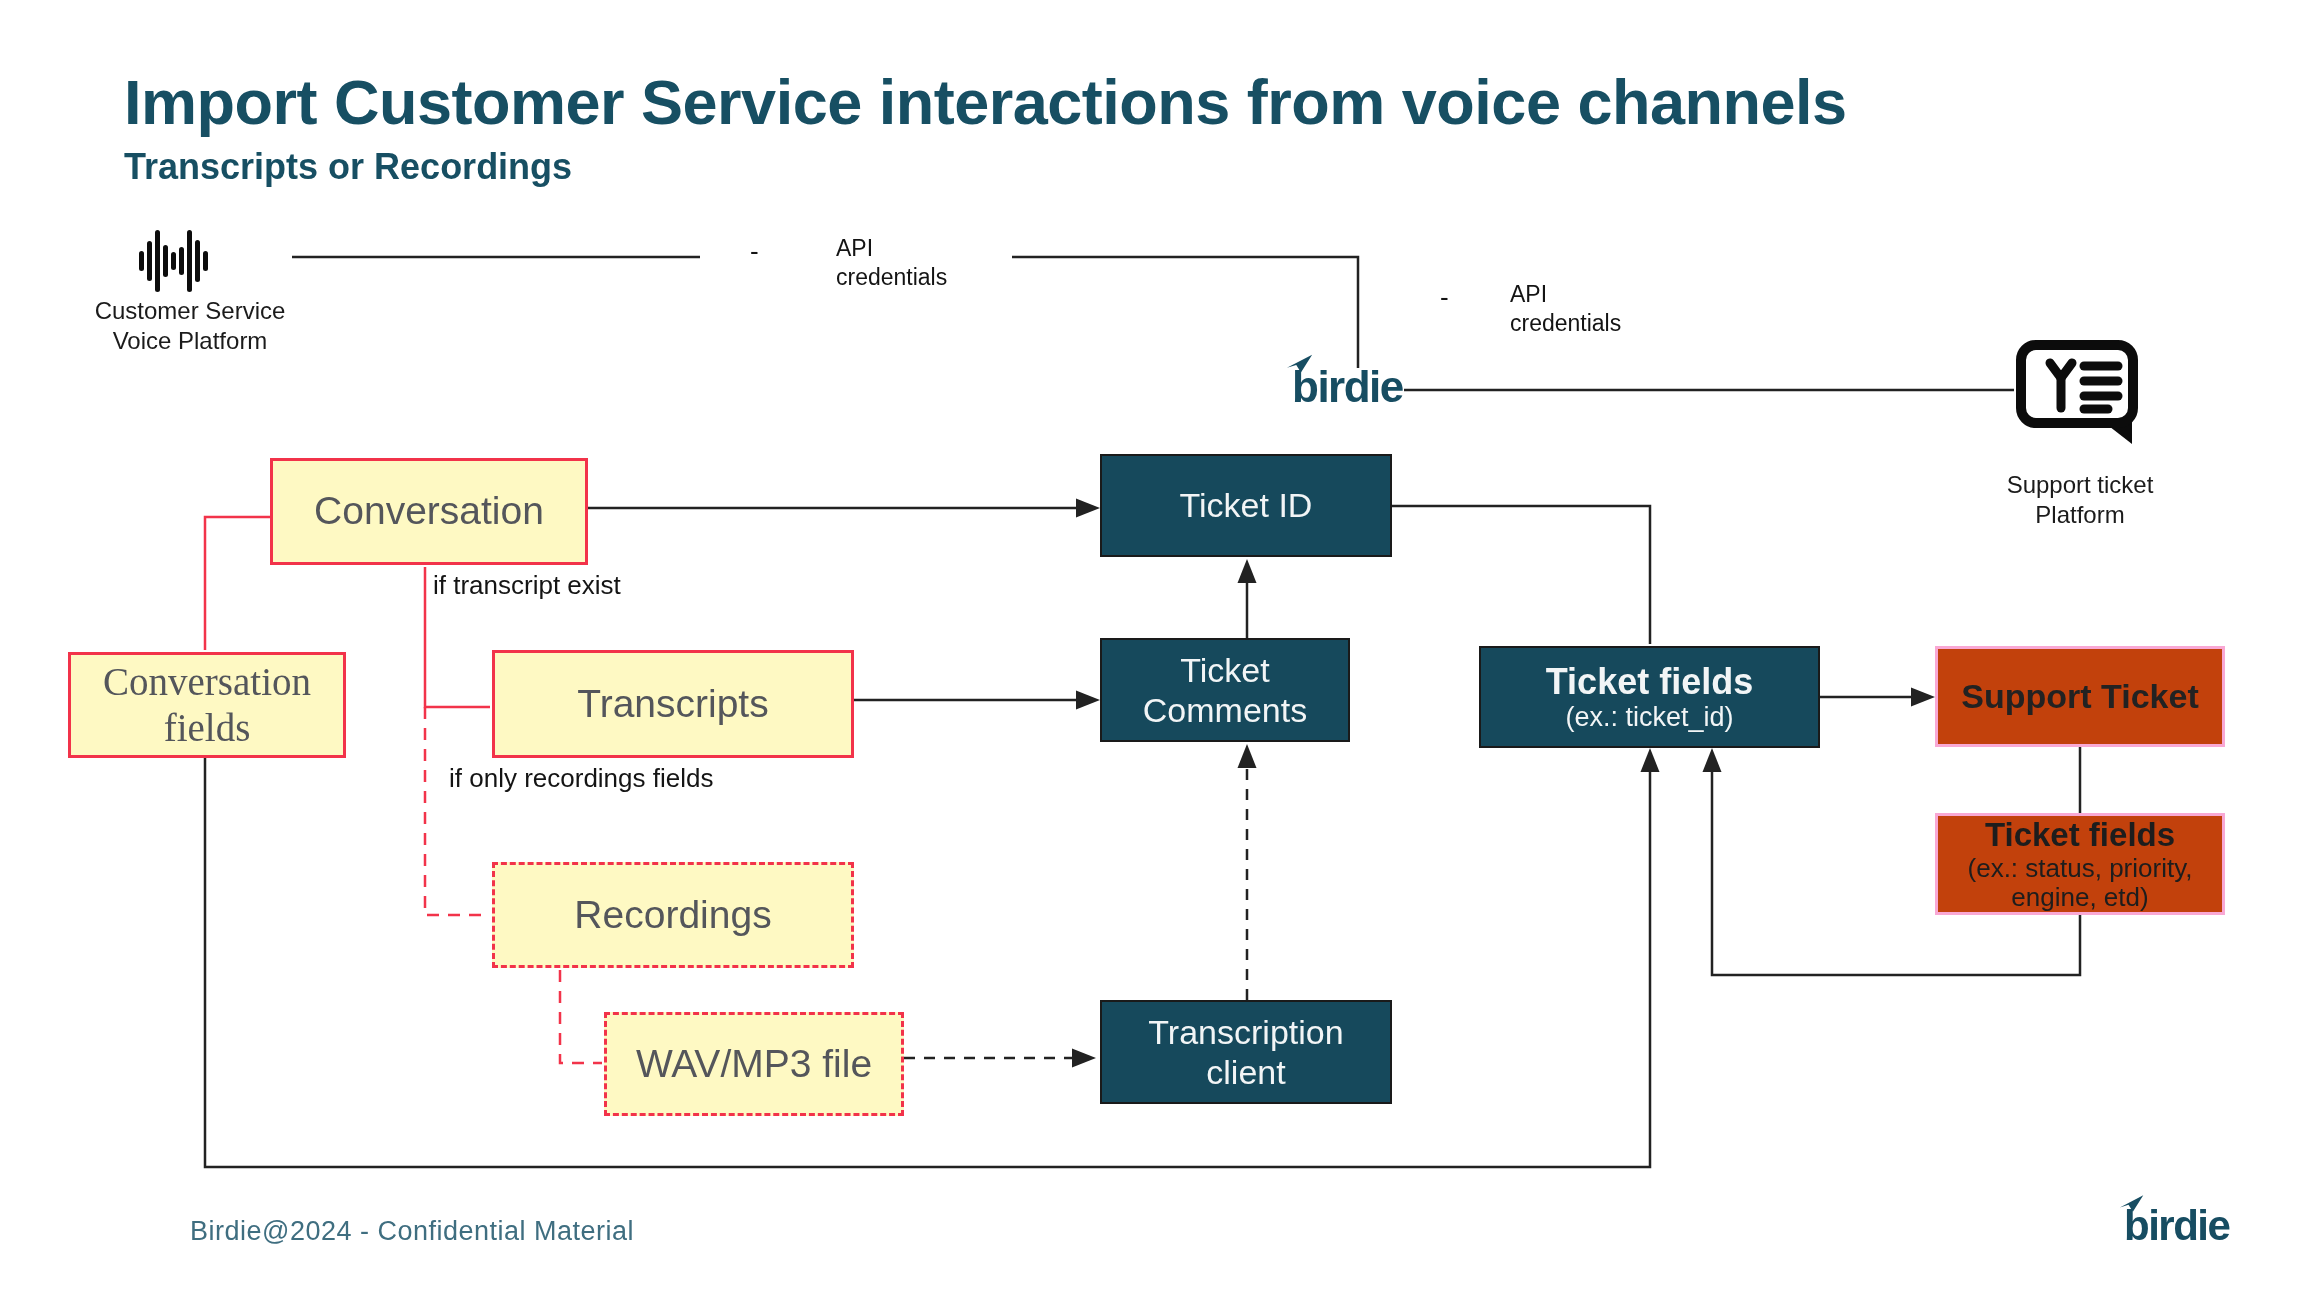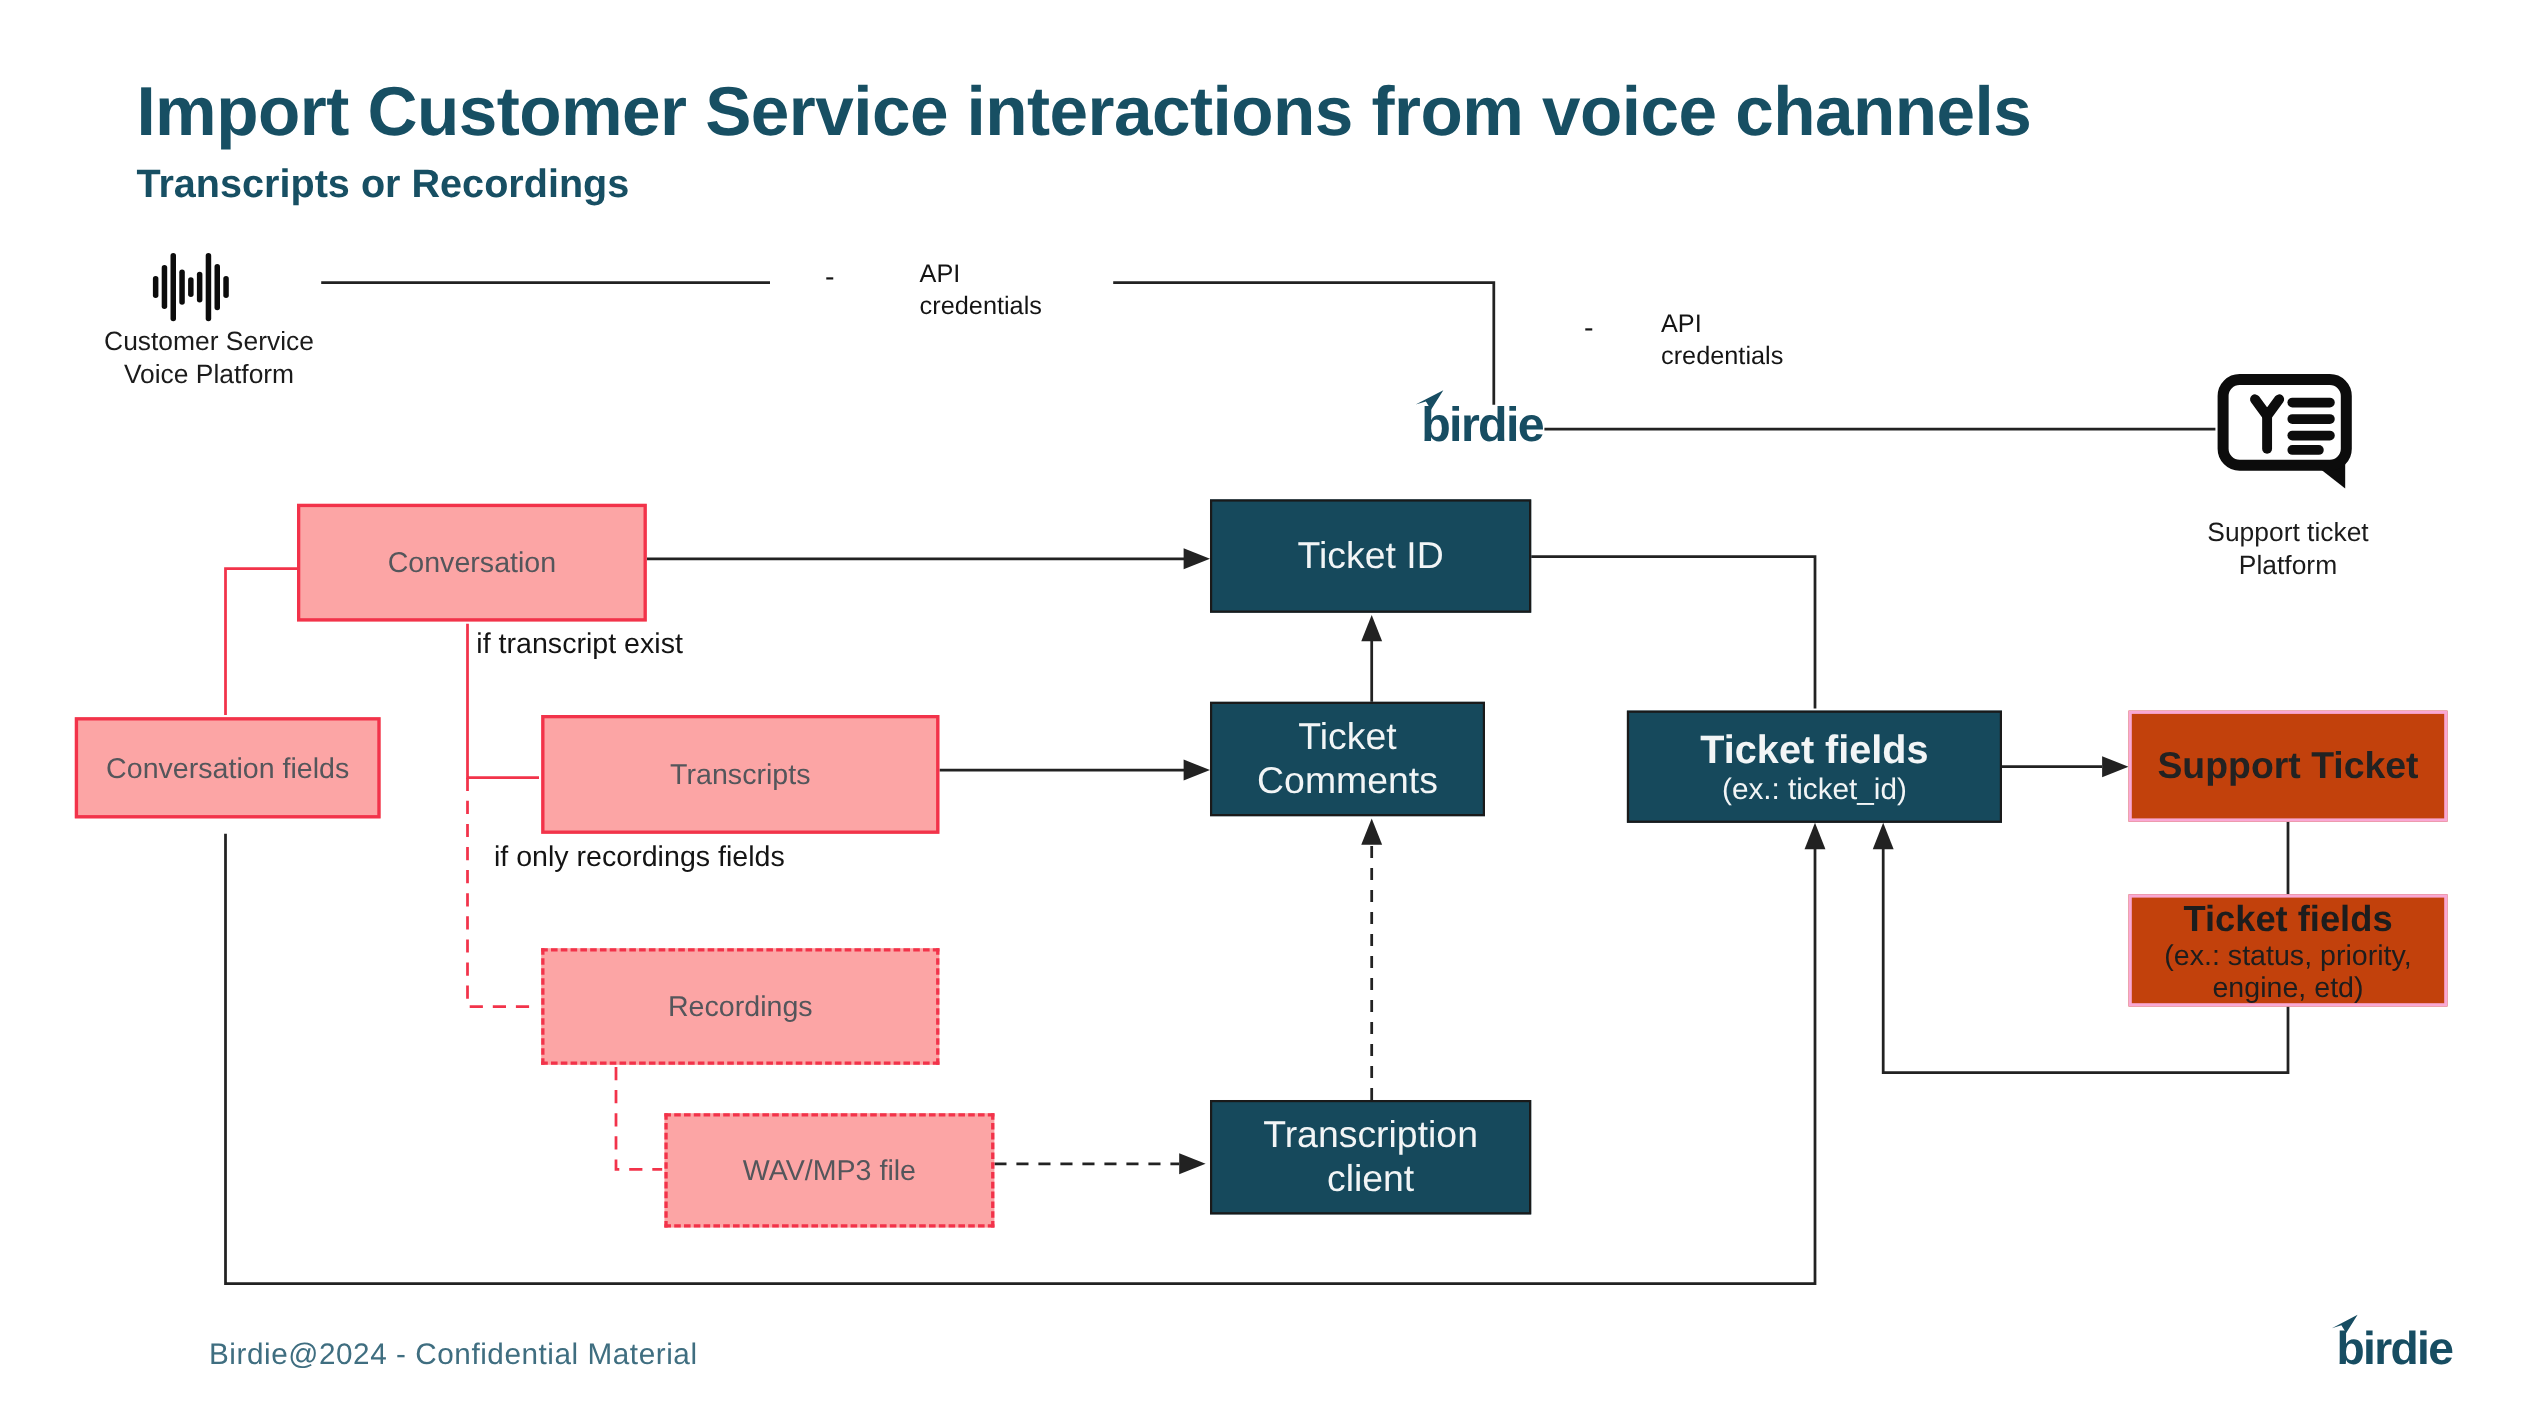--- a/index.html
+++ b/index.html
@@ -5,21 +5,21 @@
   html,body{margin:0;padding:0;background:#ffffff;}
   .canvas{position:relative;width:2304px;height:1296px;background:#fff;overflow:hidden;
           font-family:"Liberation Sans",sans-serif;padding-left:48px;}
   .abs{position:absolute;}
   
   .title{left:124px;top:66px;font-size:63px;font-weight:700;color:#174F63;letter-spacing:-0.5px;white-space:nowrap;}
   .subtitle{left:124px;top:146px;font-size:36px;font-weight:700;color:#174F63;white-space:nowrap;}
   
   .box{display:flex;align-items:center;justify-content:center;text-align:center;
        box-sizing:border-box;z-index:2;line-height:1.18;}
-  .box.red{background:#fca5a5;border:3px solid #F2334A;color:#54565B;font-size:26px;}
+  .box.red{background:#fef9c3;border:3px solid #F2334A;color:#54565B;font-size:39px;}
   .box.red.dashed{border-style:dashed;}
   .box.teal{background:#16495C;border:2px solid #1a1a1a;color:#F2F5F6;font-size:34px;}
   .box.whitebox{background:#c2410c;border:3px solid #f9a8d4;color:#222;font-size:34px;font-weight:600;}
   .stack{display:flex;flex-direction:column;align-items:center;line-height:1.15;}
   .stack .big{font-size:36px;font-weight:700;}
   .stack .small{font-size:27px;font-weight:400;}
   .whitebox .big{font-size:33px;font-weight:700;color:#1d1d1d;}
   .whitebox .small{font-size:26px;font-weight:400;color:#1d1d1d;line-height:1.12;}
   
   .note{font-size:26px;color:#141414;white-space:nowrap;z-index:2;}
@@ -117,21 +117,21 @@
       <path d="M70 43 H104"></path>
       <path d="M70 58 H104"></path>
       <path d="M70 71 H94"></path>
     </g>
   </svg>
   <div class="abs platform-label" style="left:1992px;top:470px;width:176px;">Support ticket Platform</div>
 
   <div class="abs box red" style="left:270px;top:458px;width:318px;height:107px;">
     <span>Conversation</span>
   </div>
-  <div class="abs box red" style="left:68px;top:652px;width:278px;height:92px;">
+  <div class="abs box red" style="left:68px;top:652px;width:278px;height:106px;font-family:Liberation Serif, serif;">
     <span style="width:230px;">Conversation fields</span>
   </div>
   <div class="abs box red" style="left:492px;top:650px;width:362px;height:108px;">
     <span>Transcripts</span>
   </div>
   <div class="abs box red dashed" style="left:492px;top:862px;width:362px;height:106px;">
     <span>Recordings</span>
   </div>
   <div class="abs box red dashed" style="left:604px;top:1012px;width:300px;height:104px;">
     <span>WAV/MP3 file</span>

